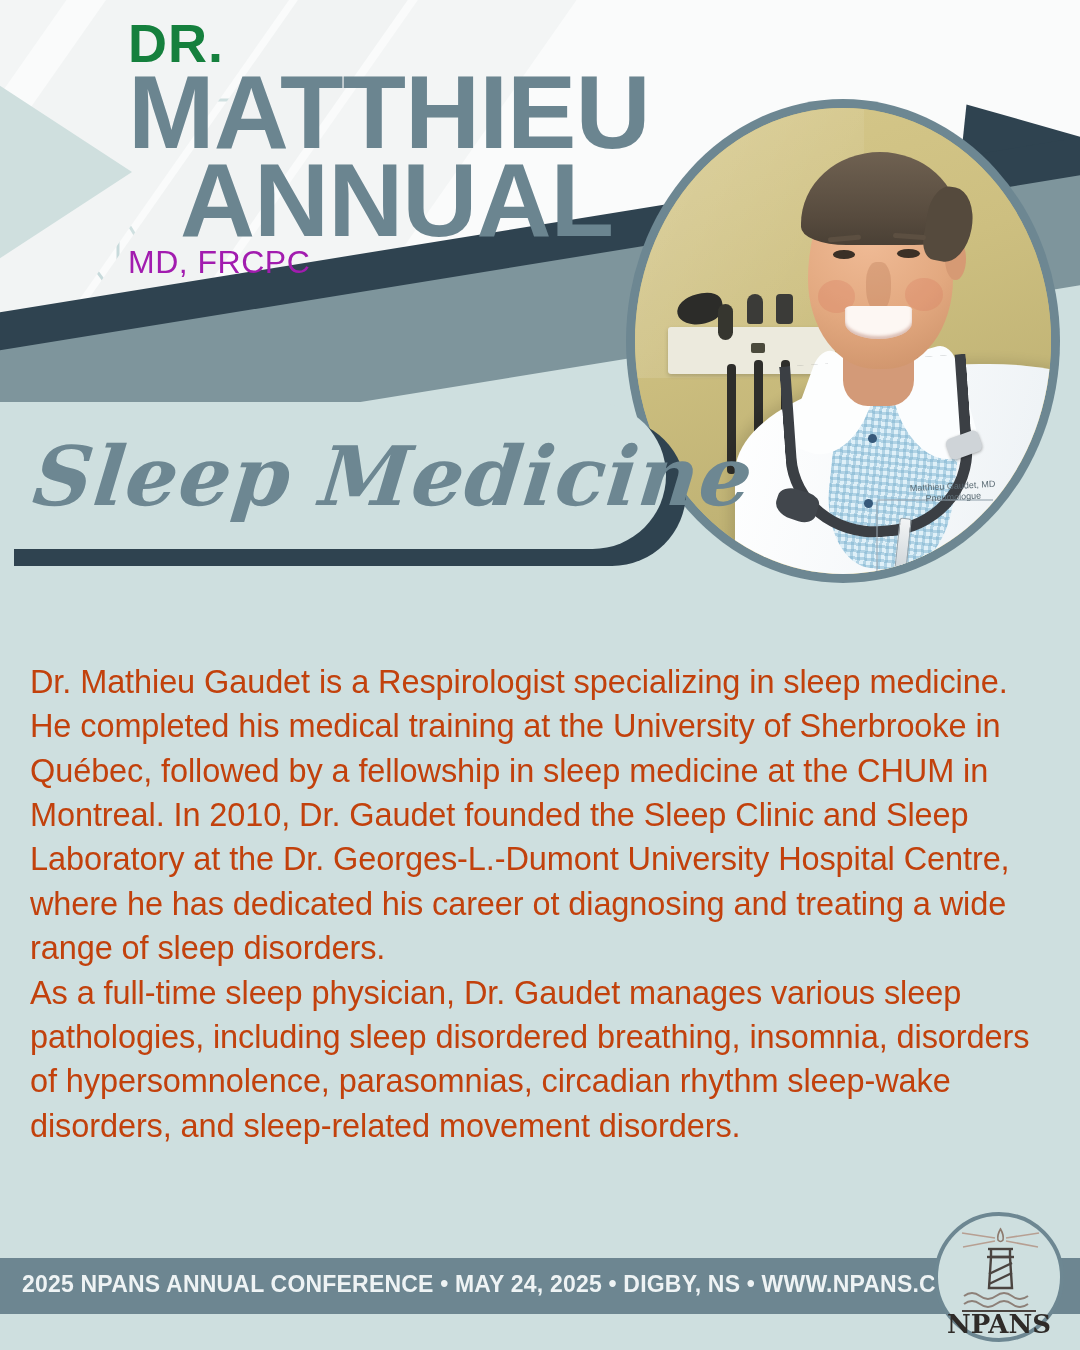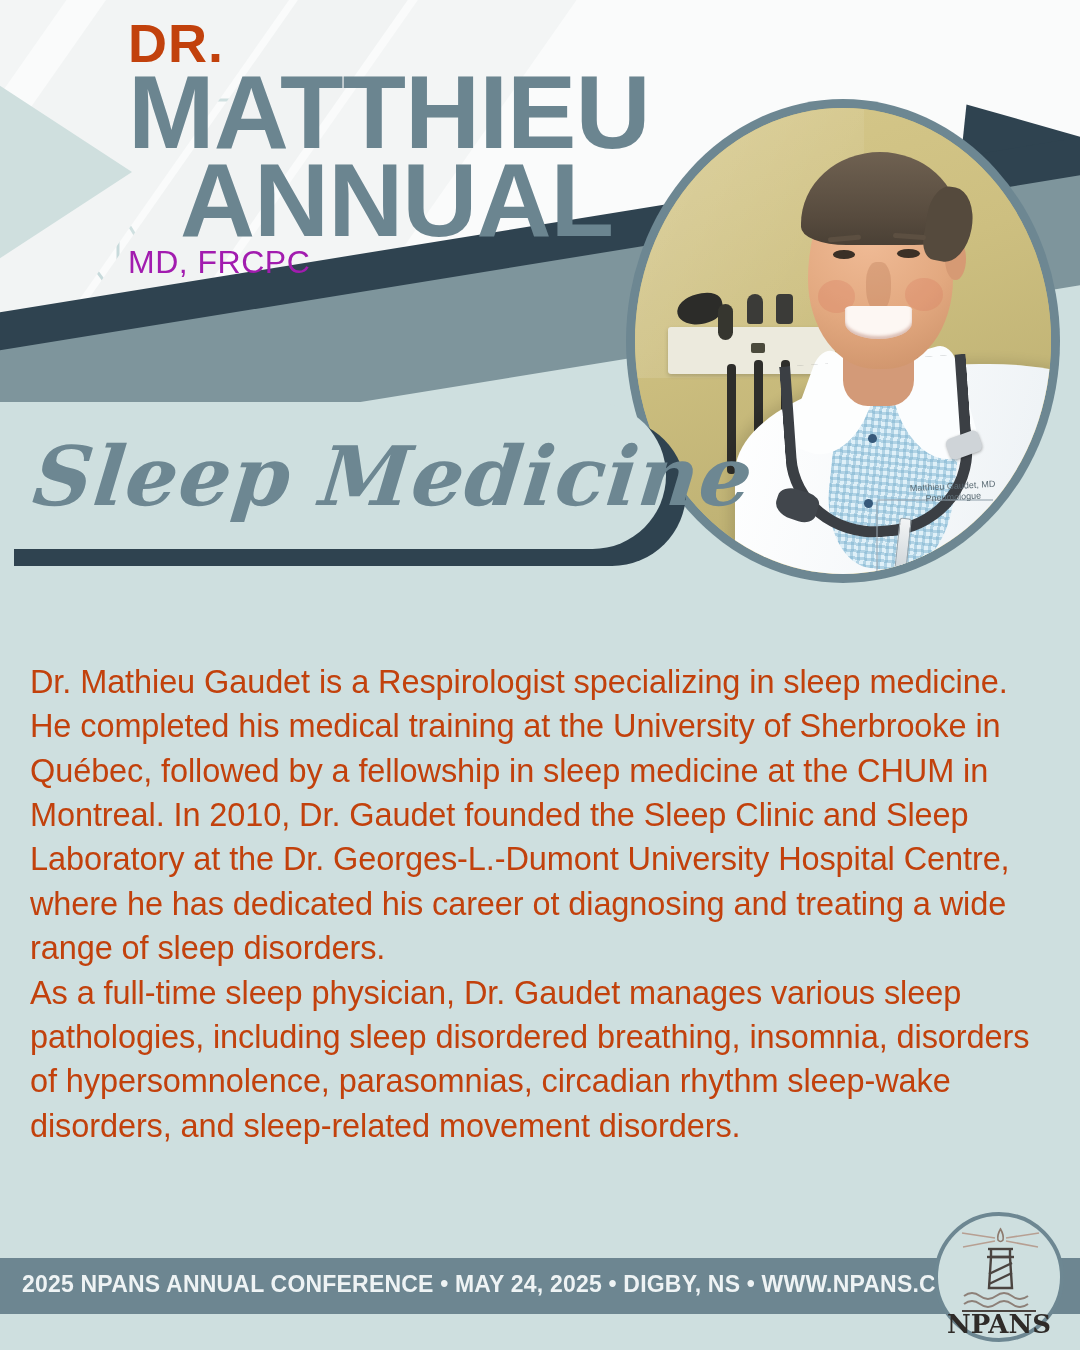--- a/index.html
+++ b/index.html
@@ -93,21 +93,21 @@
   .title-block {
     position: absolute;
     left: 128px; top: 18px;
     width: 820px;
     z-index: 6;
   }
   .t-dr {
     font-size: 54px;
     font-weight: 700;
     letter-spacing: 1px;
-    color: #c2410c;
+    color: #15803d;
     line-height: 0.95;
   }
   .t-first, .t-last {
     font-size: 104px;
     font-weight: 700;
     letter-spacing: -1px;
     color: #6b8590;
     line-height: 0.84;
     white-space: nowrap;
   }

